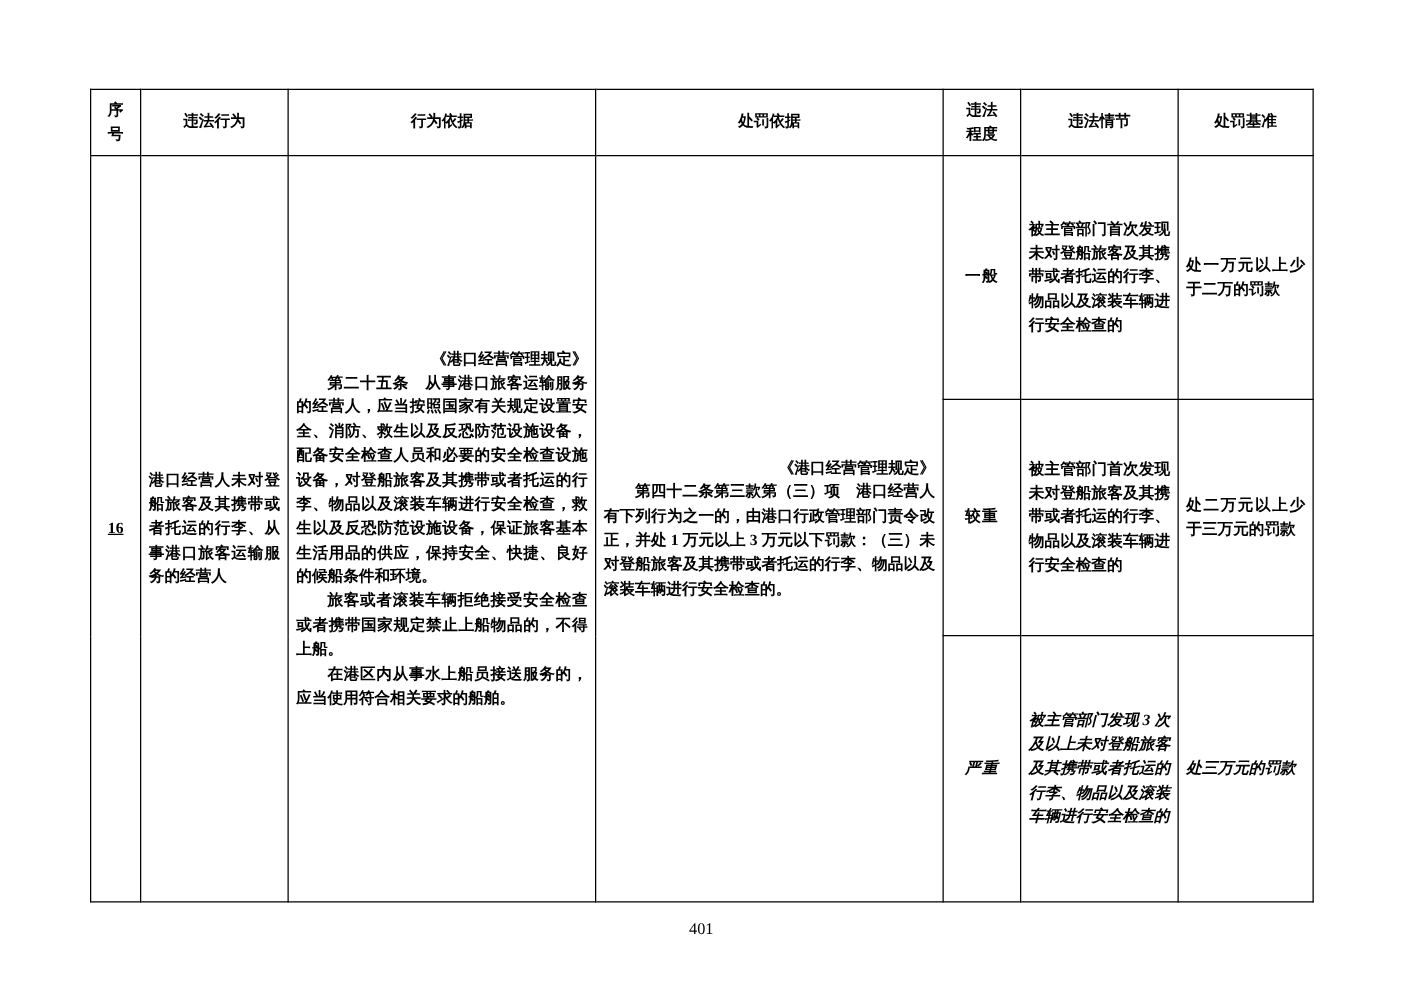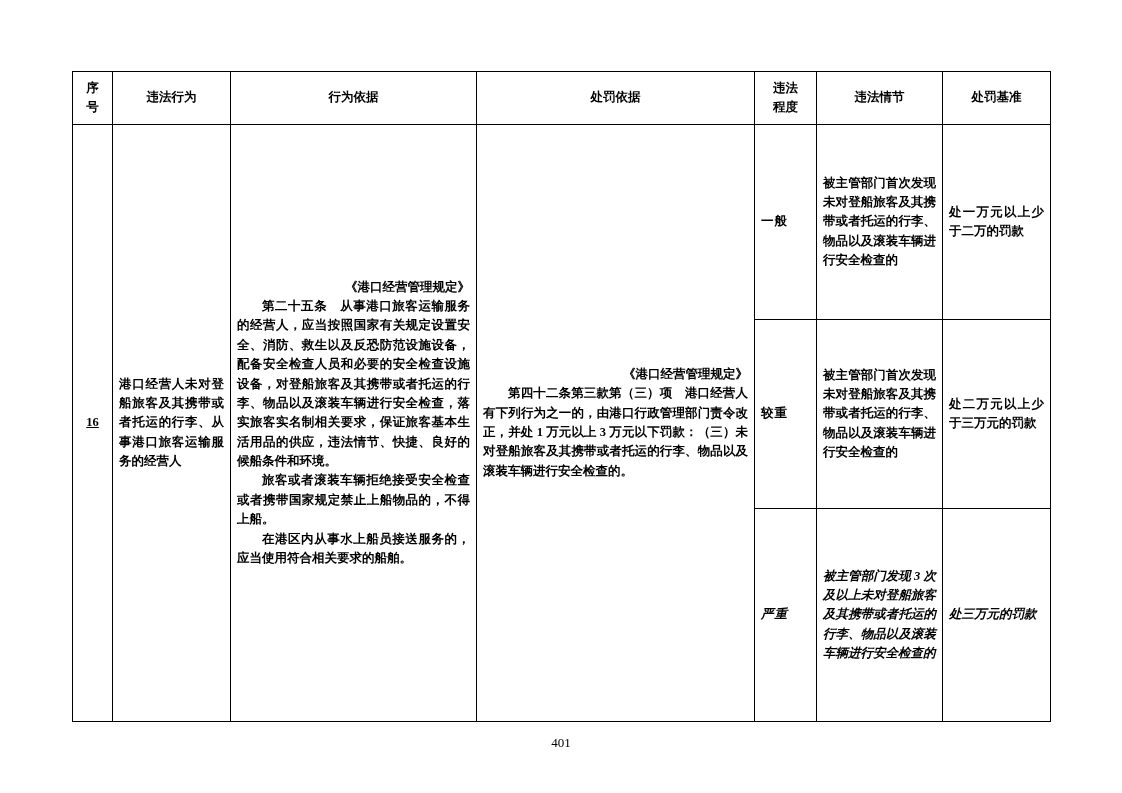--- a/index.html
+++ b/index.html
@@ -72,21 +72,21 @@
   .para.noindent {
     text-indent: 0;
   }
   .seq-cell {
     text-align: center;
     vertical-align: middle;
     font-size: 13px;
     text-decoration: underline;
   }
   .degree-cell {
-    text-align: left;
+    text-align: center;
     vertical-align: middle;
     letter-spacing: 1px;
   }
   .circ-cell {
     text-align: justify;
     text-justify: inter-ideograph;
     vertical-align: middle;
     padding-left: 8px;
     padding-right: 8px;
   }
@@ -142,21 +142,21 @@
         <td>违法情节</td>
         <td>处罚基准</td>
       </tr>
     </thead>
     <tbody>
       <tr class="row-1">
         <td class="seq-cell" rowspan="3">16</td>
         <td class="cell-justify" rowspan="3">港口经营人未对登船旅客及其携带或者托运的行李、从事港口旅客运输服务的经营人</td>
         <td class="cell-justify cell-top" rowspan="3">
           <p class="para cell-center noindent">《港口经营管理规定》</p>
-          <p class="para">第二十五条　从事港口旅客运输服务的经营人，应当按照国家有关规定设置安全、消防、救生以及反恐防范设施设备，配备安全检查人员和必要的安全检查设施设备，对登船旅客及其携带或者托运的行李、物品以及滚装车辆进行安全检查，落实旅客实名制相关要求，保证旅客基本生活用品的供应，违法情节、快捷、良好的候船条件和环境。</p>
+          <p class="para">第二十五条　从事港口旅客运输服务的经营人，应当按照国家有关规定设置安全、消防、救生以及反恐防范设施设备，配备安全检查人员和必要的安全检查设施设备，对登船旅客及其携带或者托运的行李、物品以及滚装车辆进行安全检查，救生以及反恐防范设施设备，保证旅客基本生活用品的供应，保持安全、快捷、良好的候船条件和环境。</p>
           <p class="para">旅客或者滚装车辆拒绝接受安全检查或者携带国家规定禁止上船物品的，不得上船。</p>
           <p class="para">在港区内从事水上船员接送服务的，应当使用符合相关要求的船舶。</p>
         </td>
         <td class="cell-justify cell-top" rowspan="3">
           <p class="para cell-center noindent">《港口经营管理规定》</p>
           <p class="para">第四十二条第三款第（三）项　港口经营人有下列行为之一的，由港口行政管理部门责令改正，并处 1 万元以上 3 万元以下罚款：（三）未对登船旅客及其携带或者托运的行李、物品以及滚装车辆进行安全检查的。</p>
         </td>
         <td class="degree-cell">一般</td>
         <td class="circ-cell">被主管部门首次发现未对登船旅客及其携带或者托运的行李、物品以及滚装车辆进行安全检查的</td>
         <td class="std-cell">处一万元以上少于二万的罚款</td>

